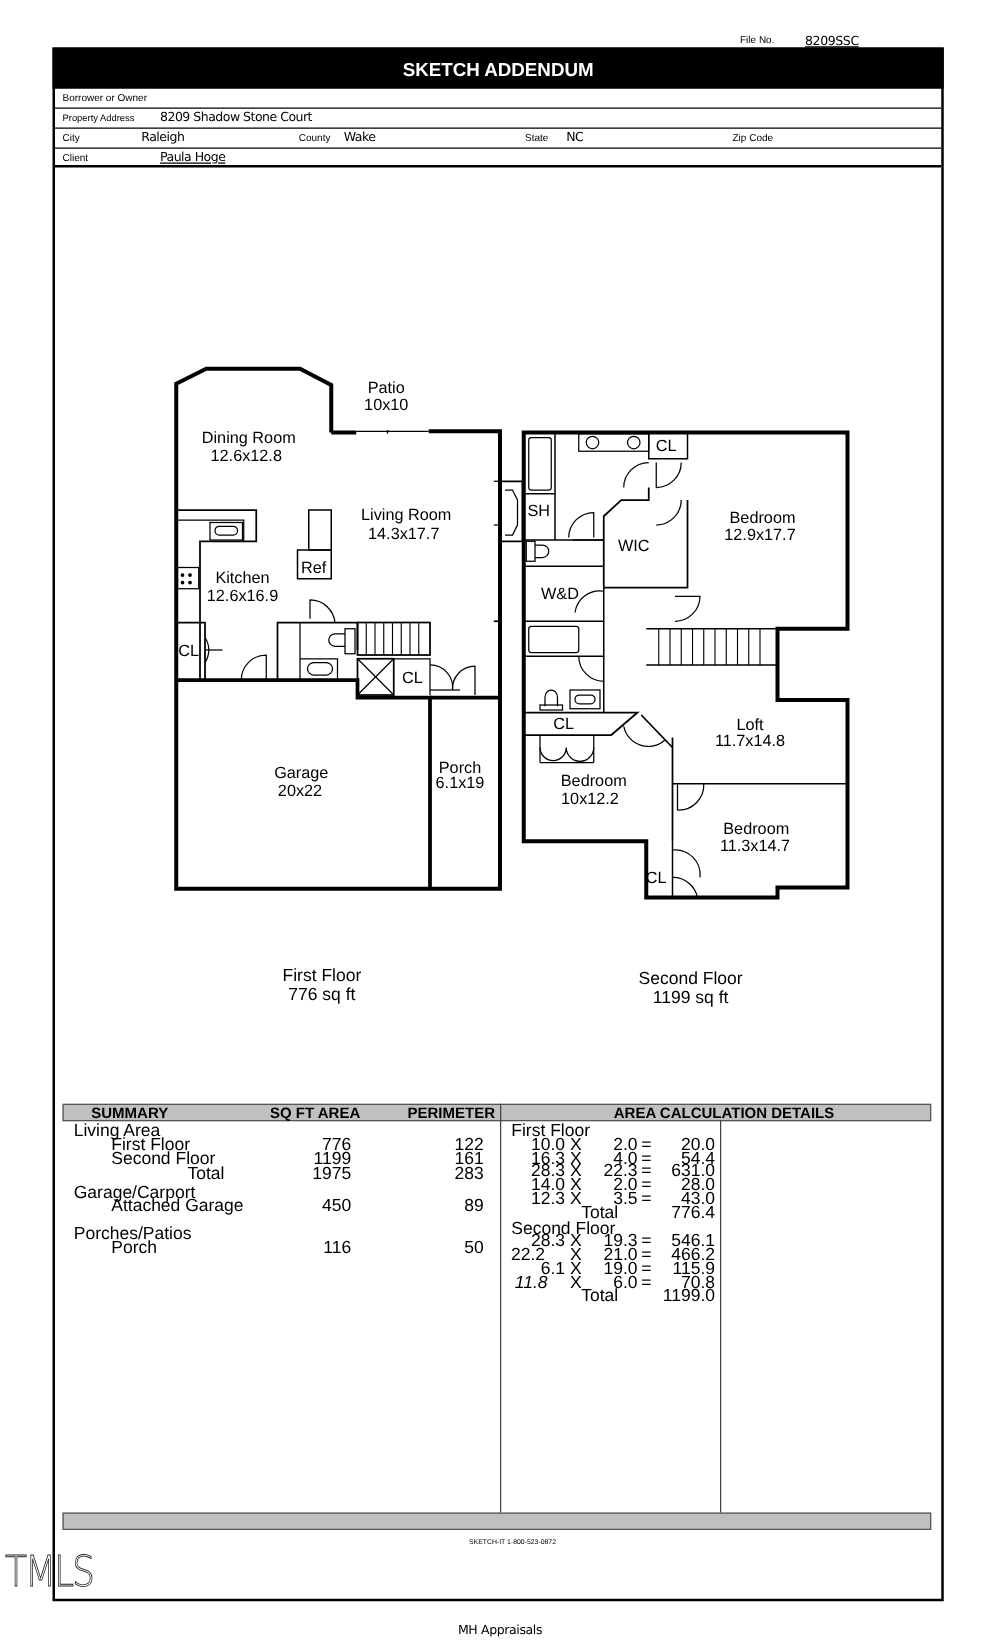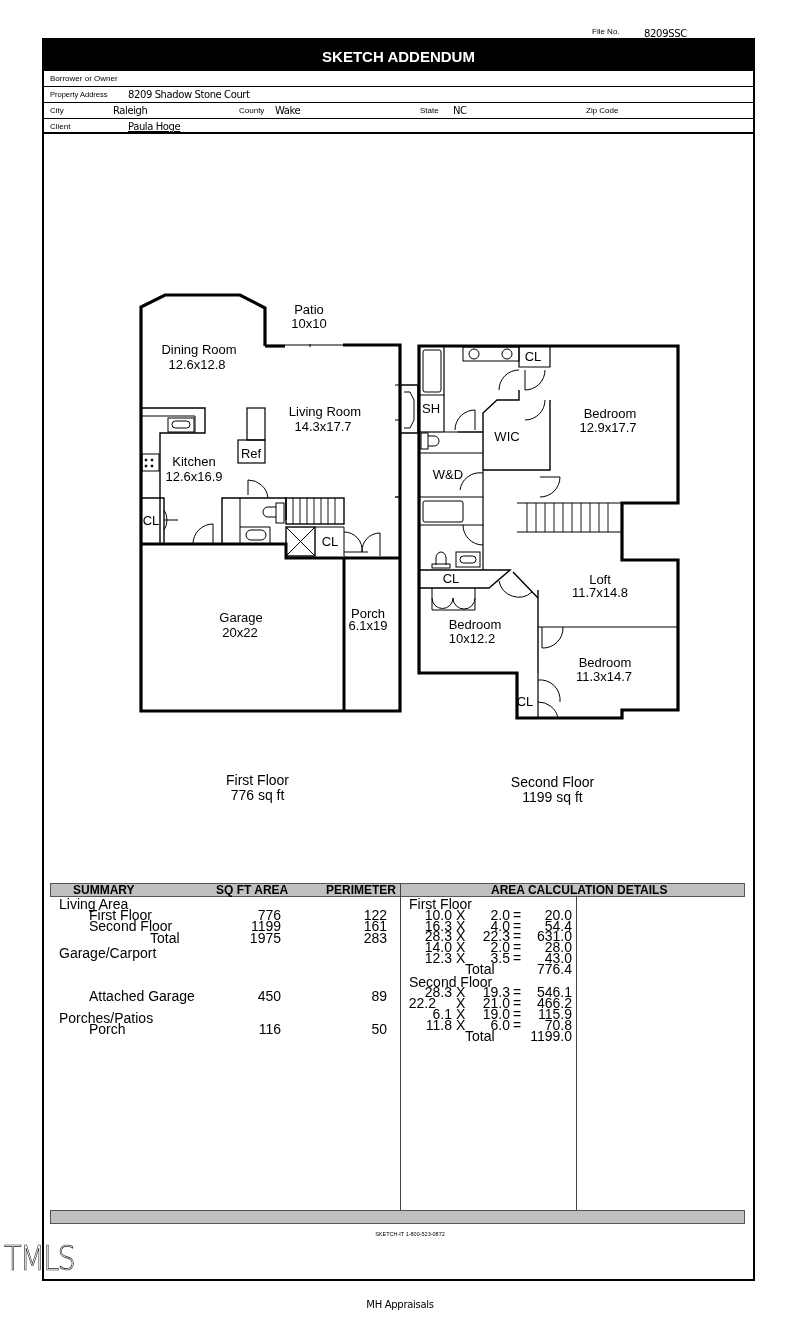--- a/index.html
+++ b/index.html
@@ -264,21 +264,21 @@
     <span class="num" style="position:absolute;right:108px;">1199</span>
     <span class="num" style="position:absolute;right:2px;">161</span>
   </div>
   <div style="position:relative;height:11.2px;">
     <span style="position:absolute;left:91px;">Total</span>
     <span class="num" style="position:absolute;right:108px;">1975</span>
     <span class="num" style="position:absolute;right:2px;">283</span>
   </div>
   <div style="height:4px;"></div>
   <div>Garage/Carport</div>
-  <div style="position:relative;height:11.2px;margin-top:32px;">
+  <div style="position:relative;height:11.2px;">
     <span style="position:absolute;left:30px;">Attached Garage</span>
     <span class="num" style="position:absolute;right:108px;">450</span>
     <span class="num" style="position:absolute;right:2px;">89</span>
   </div>
   <div style="height:11px;"></div>
   <div>Porches/Patios</div>
   <div style="position:relative;height:11.2px;">
     <span style="position:absolute;left:30px;">Porch</span>
     <span class="num" style="position:absolute;right:108px;">116</span>
     <span class="num" style="position:absolute;right:2px;">50</span>
@@ -346,21 +346,21 @@
         <span style="position: absolute; right: 2px;">466.2</span>
       </div>
       <div style="position: relative; height: 10.8px;">
         <span style="position: absolute; right: 122px;">6.1</span>
         <span style="position: absolute; left: 47px;">X</span>
         <span style="position: absolute; right: 64px;">19.0</span>
         <span style="position: absolute; left: 104px;">=</span>
         <span style="position: absolute; right: 2px;">115.9</span>
       </div>
       <div style="position: relative; height: 10.8px;">
-        <span style="position: absolute; right: 122px;">11.8</span>
+        <span style="position: absolute; right: 136px; font-style: italic;">11.8</span>
         <span style="position: absolute; left: 47px;">X</span>
         <span style="position: absolute; right: 64px;">6.0</span>
         <span style="position: absolute; left: 104px;">=</span>
         <span style="position: absolute; right: 2px;">70.8</span>
       </div>
     </div>
   <div style="position:relative;height:10.8px;">
     <span style="position:absolute;left:56px;">Total</span>
     <span class="num" style="position:absolute;right:2px;">1199.0</span>
   </div>

